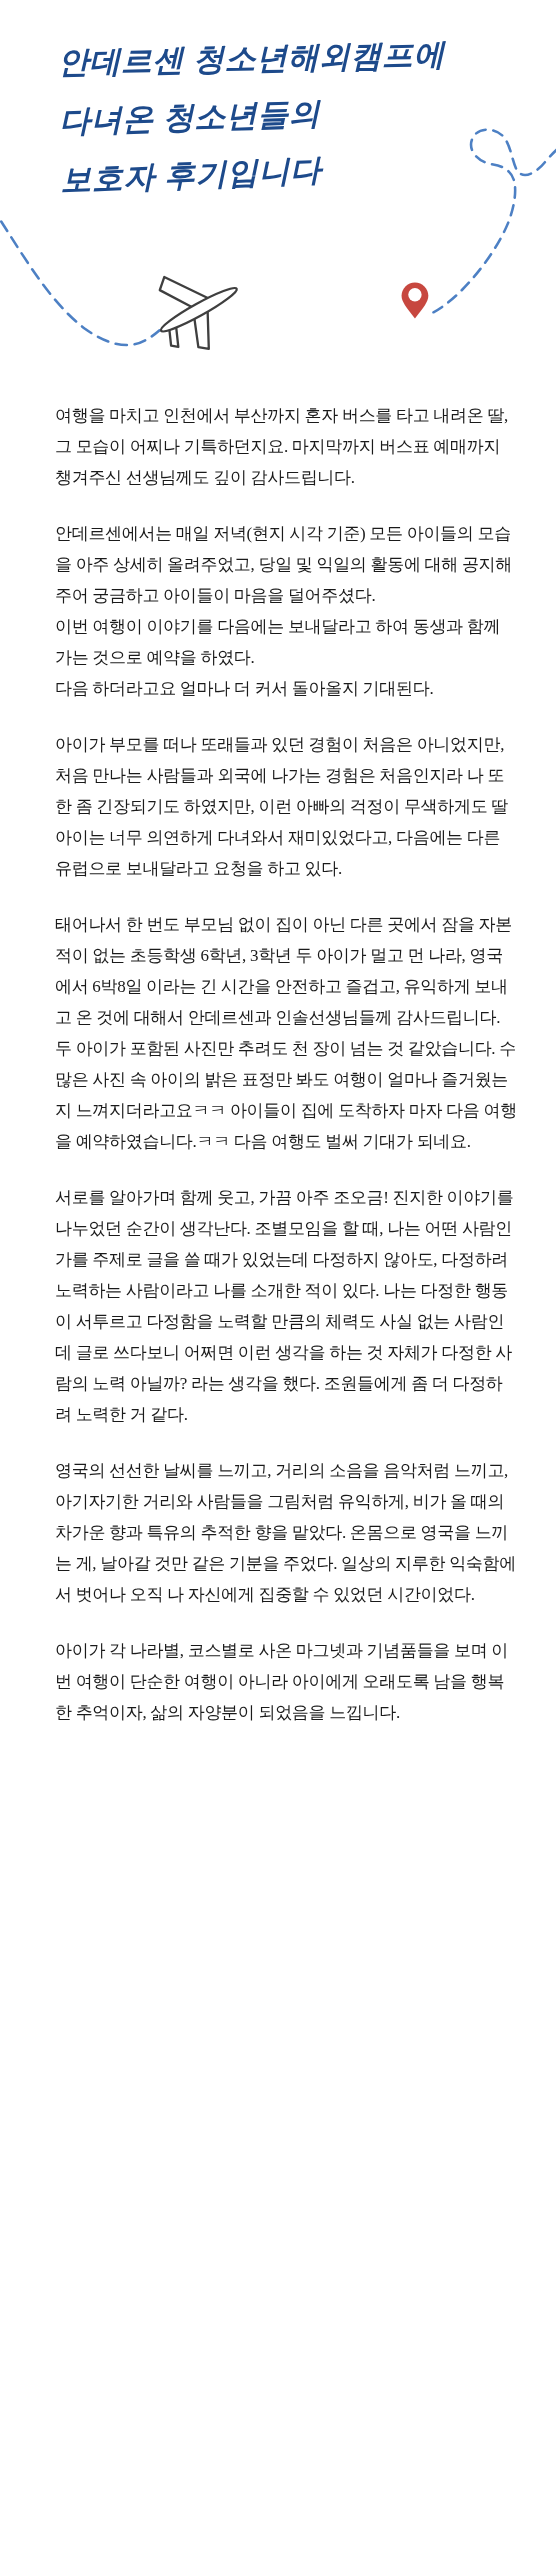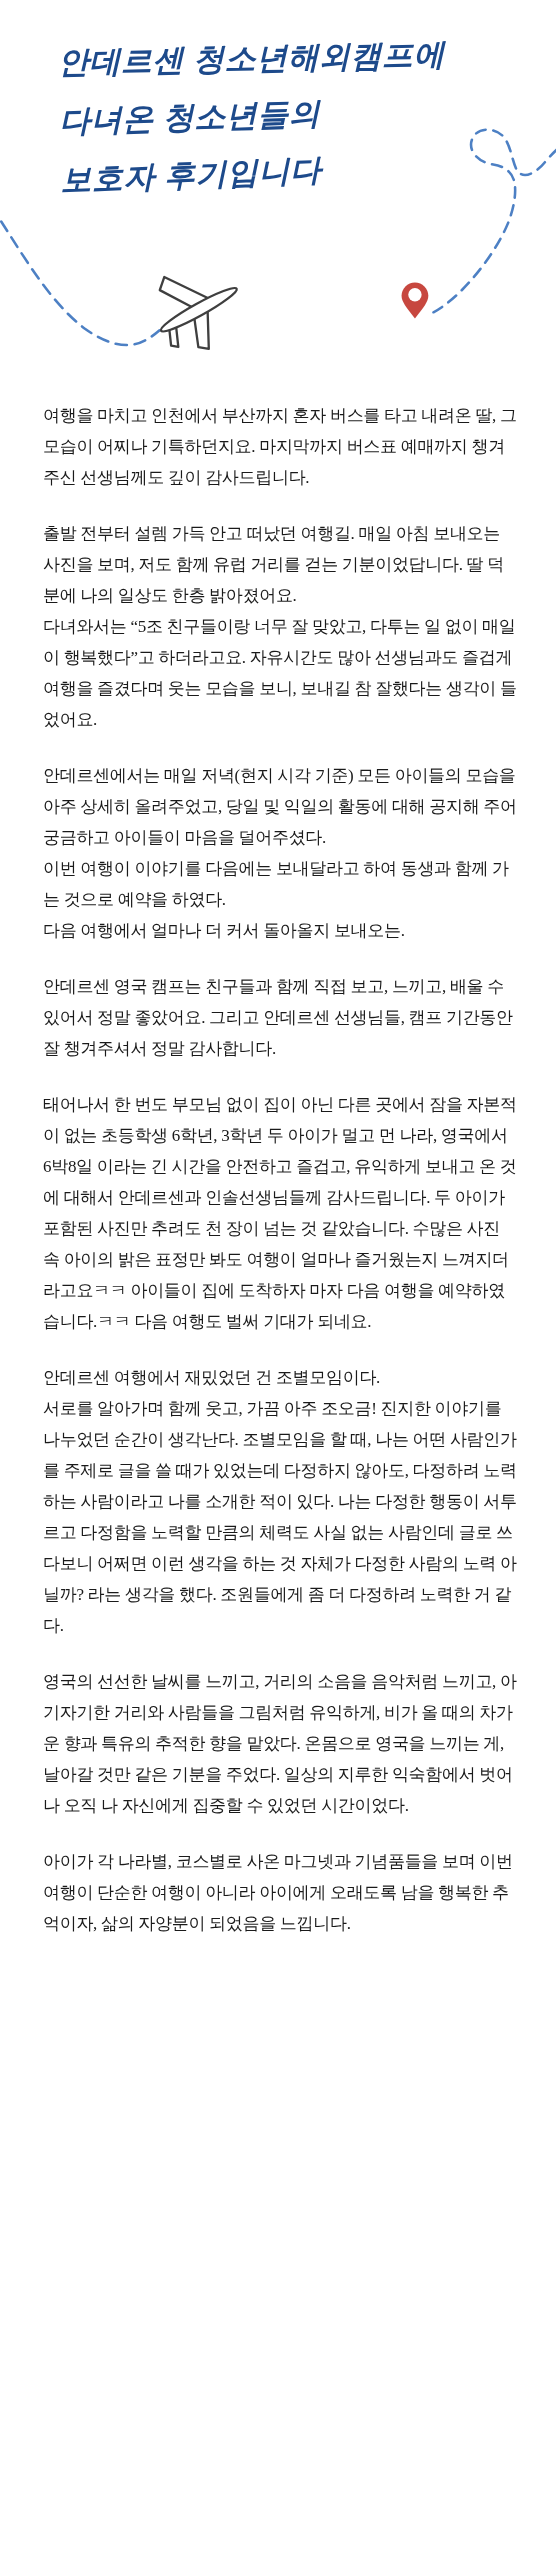--- a/index.html
+++ b/index.html
@@ -23,21 +23,21 @@
     transform:rotate(-1.2deg);
     white-space:nowrap;
   }
   .hero-title .t-line{display:block;}
   .hero-title .t-line:nth-child(2){transform:rotate(-0.6deg);}
   .hero-title .t-line:nth-child(3){transform:rotate(-1.1deg);}
   
   .review-list{
     padding:3.1px 39px 0 39px;
   }
-  .review-item{margin:0 0 25px 4px;}
+  .review-item{margin:0 0 25px 16px;}
   .review-paragraph{
     margin:0;
     font-size:17px;
     line-height:31px;
     letter-spacing:-0.3px;
     word-break:normal;
     text-align:left;
   }
 </style>
 </head>
@@ -72,44 +72,41 @@
       <span class="t-line">보호자 후기입니다</span>
     </div>
   </div>
 
   <div class="review-list">
 
     <div class="review-item">
       <p class="review-paragraph">여행을 마치고 인천에서 부산까지 혼자 버스를 타고 내려온 딸, 그 모습이 어찌나 기특하던지요. 마지막까지 버스표 예매까지 챙겨주신 선생님께도 깊이 감사드립니다.</p>
     </div>
 
-    <div class="review-item">
-      <p class="review-paragraph">출발 전부터 설렘 가득 안고 떠났던 여행길. 매일 아침 보내오는 사진을 보며, 저도 함께 유럽 거리를 걷는 기분이었답니다. 딸 덕분에 나의 일상도 한층 밝아졌어요.</p>
-      <p class="review-paragraph">다녀와서는 “5조 친구들이랑 너무 잘 맞았고, 다투는 일 없이 매일이 행복했다”고 하더라고요. 자유시간도 많아 선생님과도 즐겁게 여행을 즐겼다며 웃는 모습을 보니, 보내길 참 잘했다는 생각이 들었어요.</p>
-    </div>
 
 
     <div class="review-item">
       <p class="review-paragraph">안데르센에서는 매일 저녁(현지 시각 기준) 모든 아이들의 모습을 아주 상세히 올려주었고, 당일 및 익일의 활동에 대해 공지해 주어 궁금하고 아이들이 마음을 덜어주셨다.</p>
       <p class="review-paragraph">이번 여행이 이야기를 다음에는 보내달라고 하여 동생과 함께 가는 것으로 예약을 하였다.</p>
-      <p class="review-paragraph">다음 여행에서 얼마나 더 커서 돌아올지 보내오는.</p>
+      <p class="review-paragraph">다음 하더라고요 얼마나 더 커서 돌아올지 기대된다.</p>
     </div>
 
+    <div class="review-item">
+      <p class="review-paragraph">아이가 부모를 떠나 또래들과 있던 경험이 처음은 아니었지만, 처음 만나는 사람들과 외국에 나가는 경험은 처음인지라 나 또한 좀 긴장되기도 하였지만, 이런 아빠의 걱정이 무색하게도 딸아이는 너무 의연하게 다녀와서 재미있었다고, 다음에는 다른 유럽으로 보내달라고 요청을 하고 있다.</p>
+    </div>
 
     <div class="review-item">
-      <p class="review-paragraph">안데르센 영국 캠프는 친구들과 함께 직접 보고, 느끼고, 배울 수 있어서 정말 좋았어요. 그리고 안데르센 선생님들, 캠프 기간동안 잘 챙겨주셔서 정말 감사합니다.</p>
     </div>
 
     <div class="review-item">
       <p class="review-paragraph">태어나서 한 번도 부모님 없이 집이 아닌 다른 곳에서 잠을 자본적이 없는 초등학생 6학년, 3학년 두 아이가 멀고 먼 나라, 영국에서 6박8일 이라는 긴 시간을 안전하고 즐겁고, 유익하게 보내고 온 것에 대해서 안데르센과 인솔선생님들께 감사드립니다. 두 아이가 포함된 사진만 추려도 천 장이 넘는 것 같았습니다. 수많은 사진 속 아이의 밝은 표정만 봐도 여행이 얼마나 즐거웠는지 느껴지더라고요ㅋㅋ 아이들이 집에 도착하자 마자 다음 여행을 예약하였습니다.ㅋㅋ 다음 여행도 벌써 기대가 되네요.</p>
     </div>
 
 
     <div class="review-item">
-      <p class="review-paragraph">안데르센 여행에서 재밌었던 건 조별모임이다.</p>
       <p class="review-paragraph">서로를 알아가며 함께 웃고, 가끔 아주 조오금! 진지한 이야기를 나누었던 순간이 생각난다. 조별모임을 할 때, 나는 어떤 사람인가를 주제로 글을 쓸 때가 있었는데 다정하지 않아도, 다정하려 노력하는 사람이라고 나를 소개한 적이 있다. 나는 다정한 행동이 서투르고 다정함을 노력할 만큼의 체력도 사실 없는 사람인데 글로 쓰다보니 어쩌면 이런 생각을 하는 것 자체가 다정한 사람의 노력 아닐까? 라는 생각을 했다. 조원들에게 좀 더 다정하려 노력한 거 같다.</p>
     </div>
 
     <div class="review-item">
       <p class="review-paragraph">영국의 선선한 날씨를 느끼고, 거리의 소음을 음악처럼 느끼고, 아기자기한 거리와 사람들을 그림처럼 유익하게, 비가 올 때의 차가운 향과 특유의 추적한 향을 맡았다. 온몸으로 영국을 느끼는 게, 날아갈 것만 같은 기분을 주었다. 일상의 지루한 익숙함에서 벗어나 오직 나 자신에게 집중할 수 있었던 시간이었다.</p>
     </div>
 
     <div class="review-item">
       <p class="review-paragraph">아이가 각 나라별, 코스별로 사온 마그넷과 기념품들을 보며 이번 여행이 단순한 여행이 아니라 아이에게 오래도록 남을 행복한 추억이자, 삶의 자양분이 되었음을 느낍니다.</p>
     </div>

